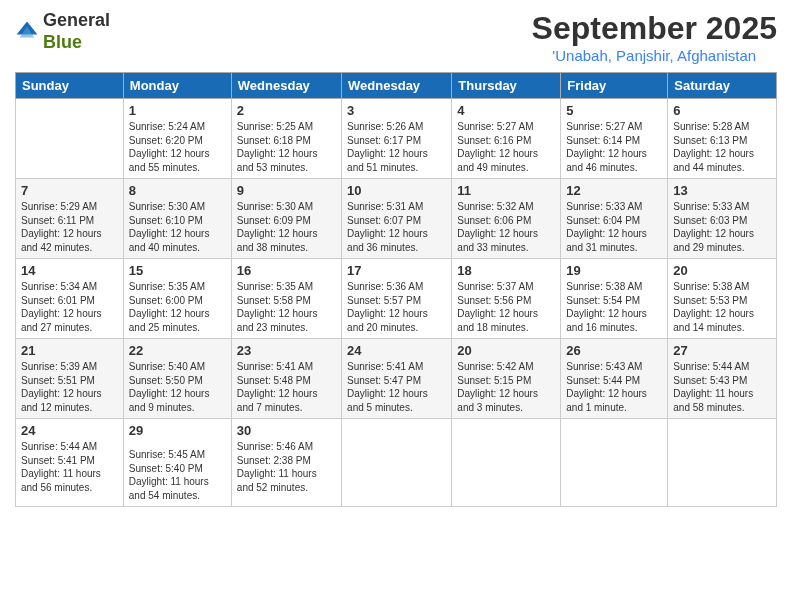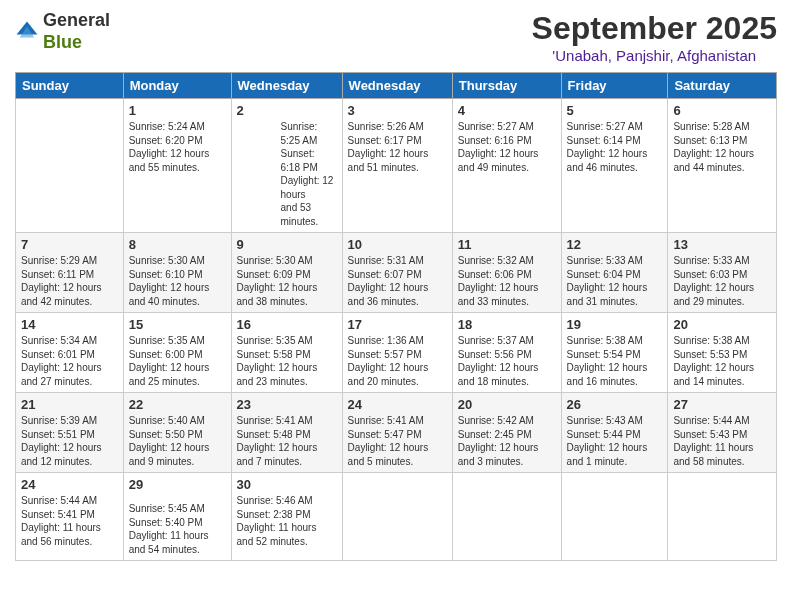--- a/index.html
+++ b/index.html
@@ -41,21 +41,21 @@
     .title-block {
       text-align: center;
     }
     .month-title {
       font-size: 32px;
       font-weight: bold;
       color: #333;
     }
     .location {
       font-size: 15px;
-      color: #4c1d95;
+      color: #3b82f6;
     }
     .calendar-table {
       width: 100%;
       border-collapse: collapse;
       font-size: 11px;
     }
     .calendar-table th {
       background: #1a6bb5;
       color: #fff;
       padding: 5px 6px;
@@ -128,21 +128,21 @@
           <td class="empty-cell"></td>
           <td>
             <span class="day-number">1</span>
             <div class="day-info" style="white-space: pre-line;">Sunrise: 5:24 AM
 Sunset: 6:20 PM
 Daylight: 12 hours
 and 55 minutes.</div>
           </td>
           <td>
             <span class="day-number">2</span>
-            <div class="day-info" style="white-space: pre-line; margin-left: 44px;">Sunrise: 5:25 AM
+            <div class="day-info" style="white-space: pre-line;">Sunrise: 5:25 AM
 Sunset: 6:18 PM
 Daylight: 12 hours
 and 53 minutes.</div>
           </td>
           <td>
             <span class="day-number">3</span>
             <div class="day-info" style="white-space: pre-line;">Sunrise: 5:26 AM
 Sunset: 6:17 PM
 Daylight: 12 hours
 and 51 minutes.</div>
@@ -237,21 +237,21 @@
           </td>
           <td>
             <span class="day-number">16</span>
             <div class="day-info" style="white-space: pre-line;">Sunrise: 5:35 AM
 Sunset: 5:58 PM
 Daylight: 12 hours
 and 23 minutes.</div>
           </td>
           <td>
             <span class="day-number">17</span>
-            <div class="day-info" style="white-space: pre-line;">Sunrise: 1:36 AM
+            <div class="day-info" style="white-space: pre-line;">Sunrise: 5:36 AM
 Sunset: 5:57 PM
 Daylight: 12 hours
 and 20 minutes.</div>
           </td>
           <td>
             <span class="day-number">18</span>
             <div class="day-info" style="white-space: pre-line;">Sunrise: 5:37 AM
 Sunset: 5:56 PM
 Daylight: 12 hours
 and 18 minutes.</div>
@@ -296,21 +296,21 @@
           <td>
             <span class="day-number">24</span>
             <div class="day-info" style="white-space: pre-line;">Sunrise: 5:41 AM
 Sunset: 5:47 PM
 Daylight: 12 hours
 and 5 minutes.</div>
           </td>
           <td>
             <span class="day-number">20</span>
             <div class="day-info" style="white-space: pre-line;">Sunrise: 5:42 AM
-Sunset: 2:45 PM
+Sunset: 5:15 PM
 Daylight: 12 hours
 and 3 minutes.</div>
           </td>
           <td>
             <span class="day-number">26</span>
             <div class="day-info" style="white-space: pre-line;">Sunrise: 5:43 AM
 Sunset: 5:44 PM
 Daylight: 12 hours
 and 1 minute.</div>
           </td>

